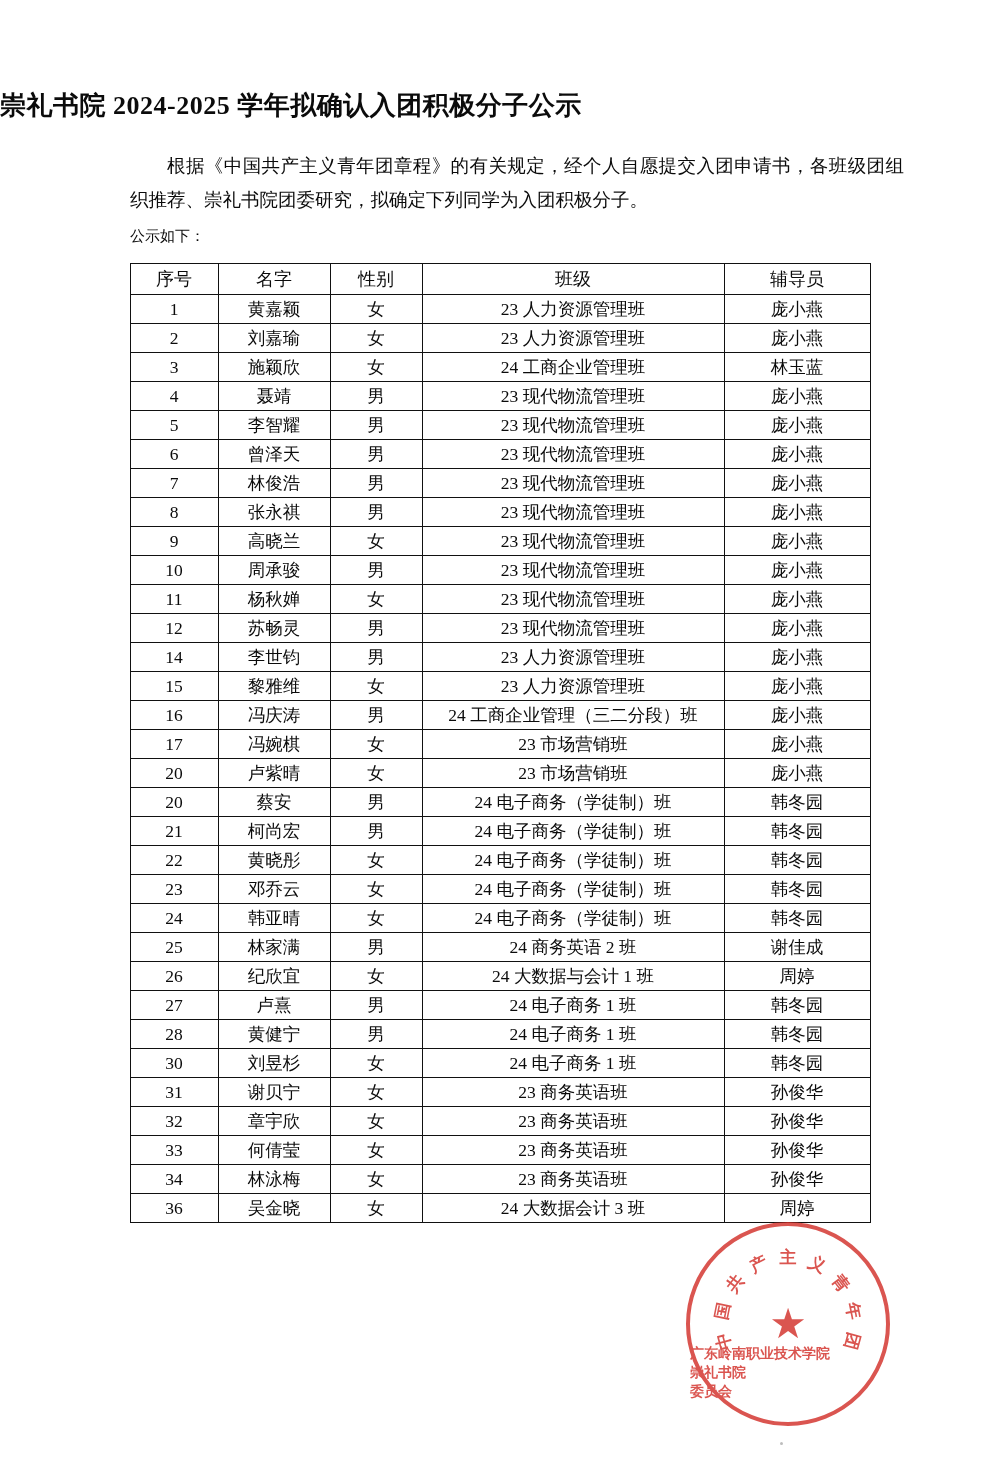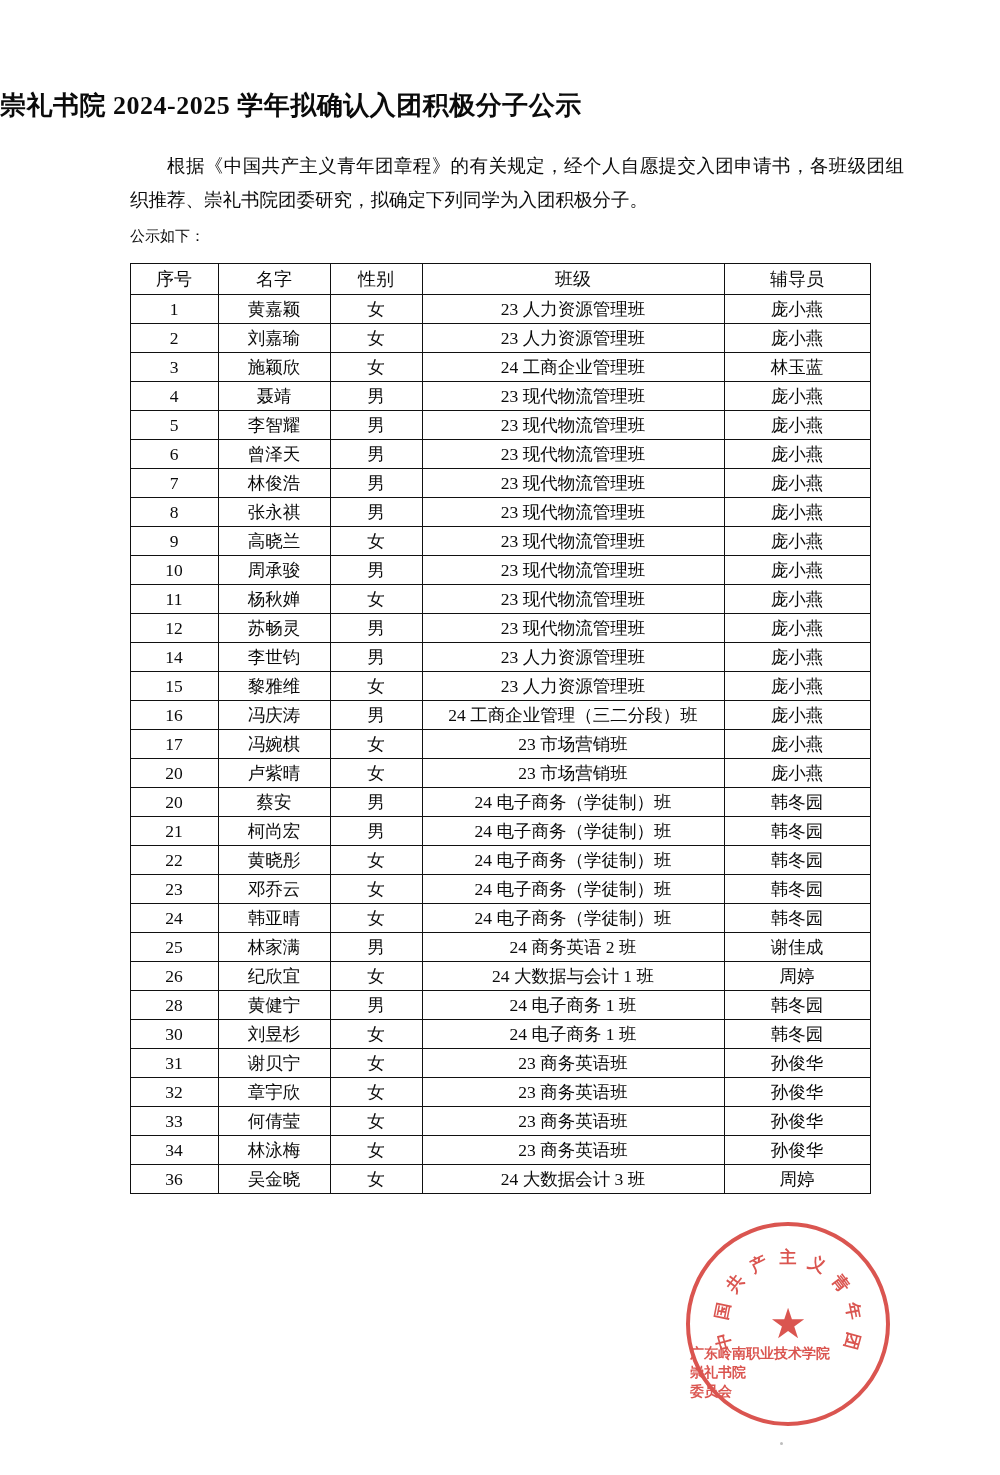--- a/index.html
+++ b/index.html
@@ -312,20 +312,27 @@
           <td>男</td>
           <td>24 商务英语 2 班</td>
           <td>谢佳成</td>
         </tr>
         <tr>
           <td class="num">26</td>
           <td>纪欣宜</td>
           <td>女</td>
           <td>24 大数据与会计 1 班</td>
           <td>周婷</td>
+        </tr>
+        <tr>
+          <td class="num">27</td>
+          <td>卢熹</td>
+          <td>男</td>
+          <td>24 电子商务 1 班</td>
+          <td>韩冬园</td>
         </tr>
         <tr>
           <td class="num">28</td>
           <td>黄健宁</td>
           <td>男</td>
           <td>24 电子商务 1 班</td>
           <td>韩冬园</td>
         </tr>
         <tr>
           <td class="num">30</td>

